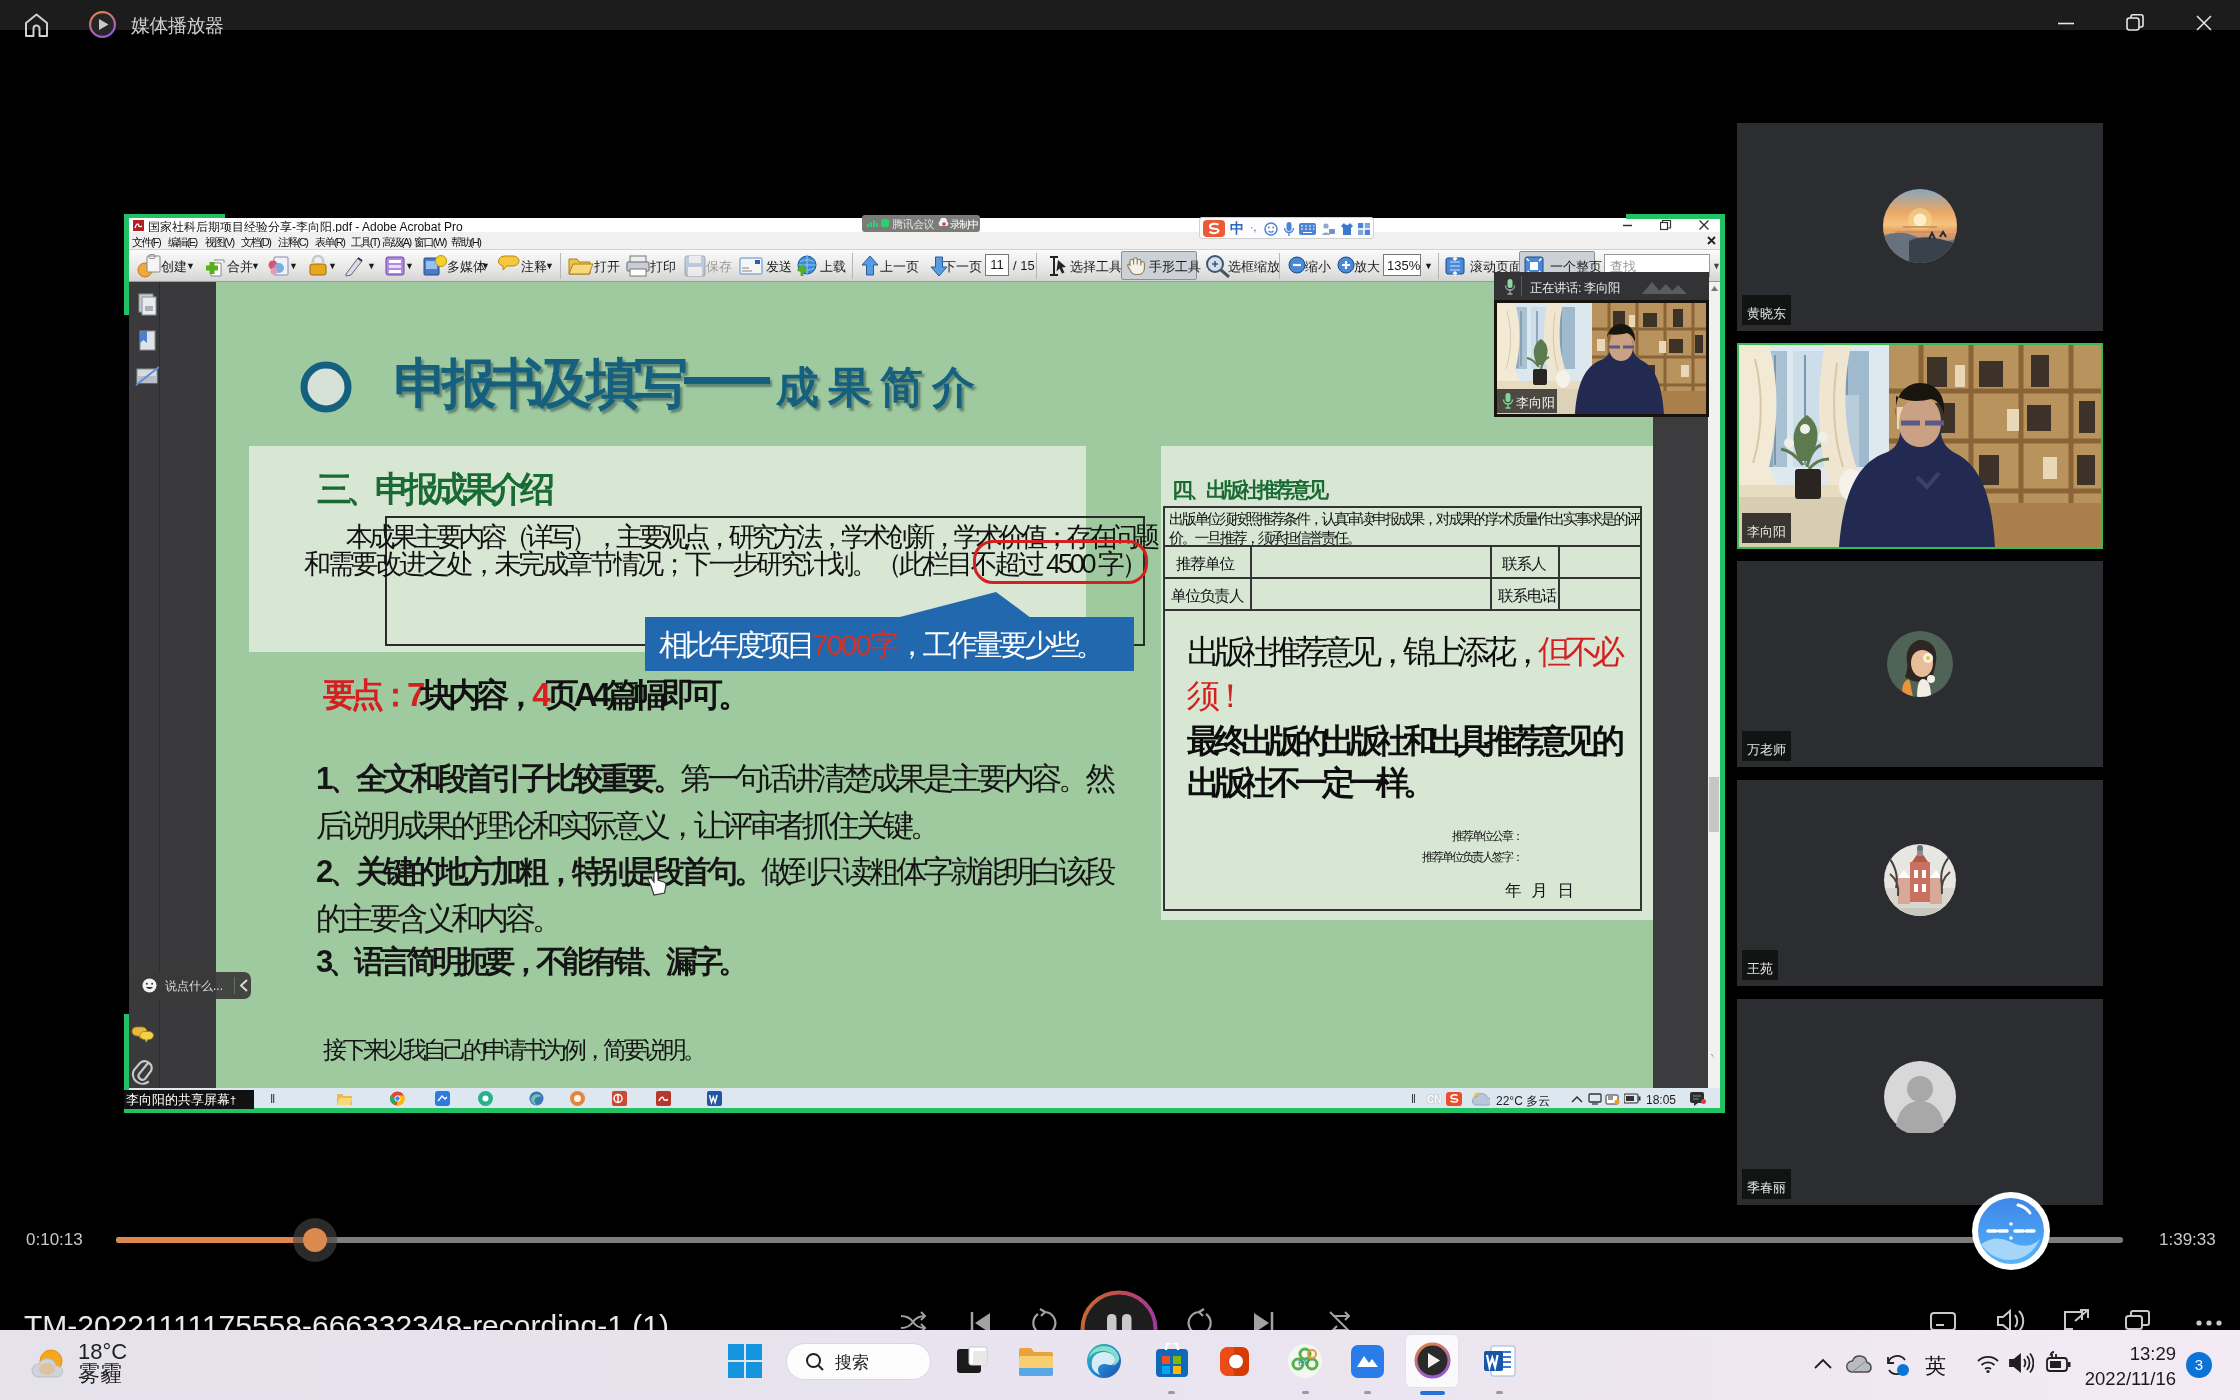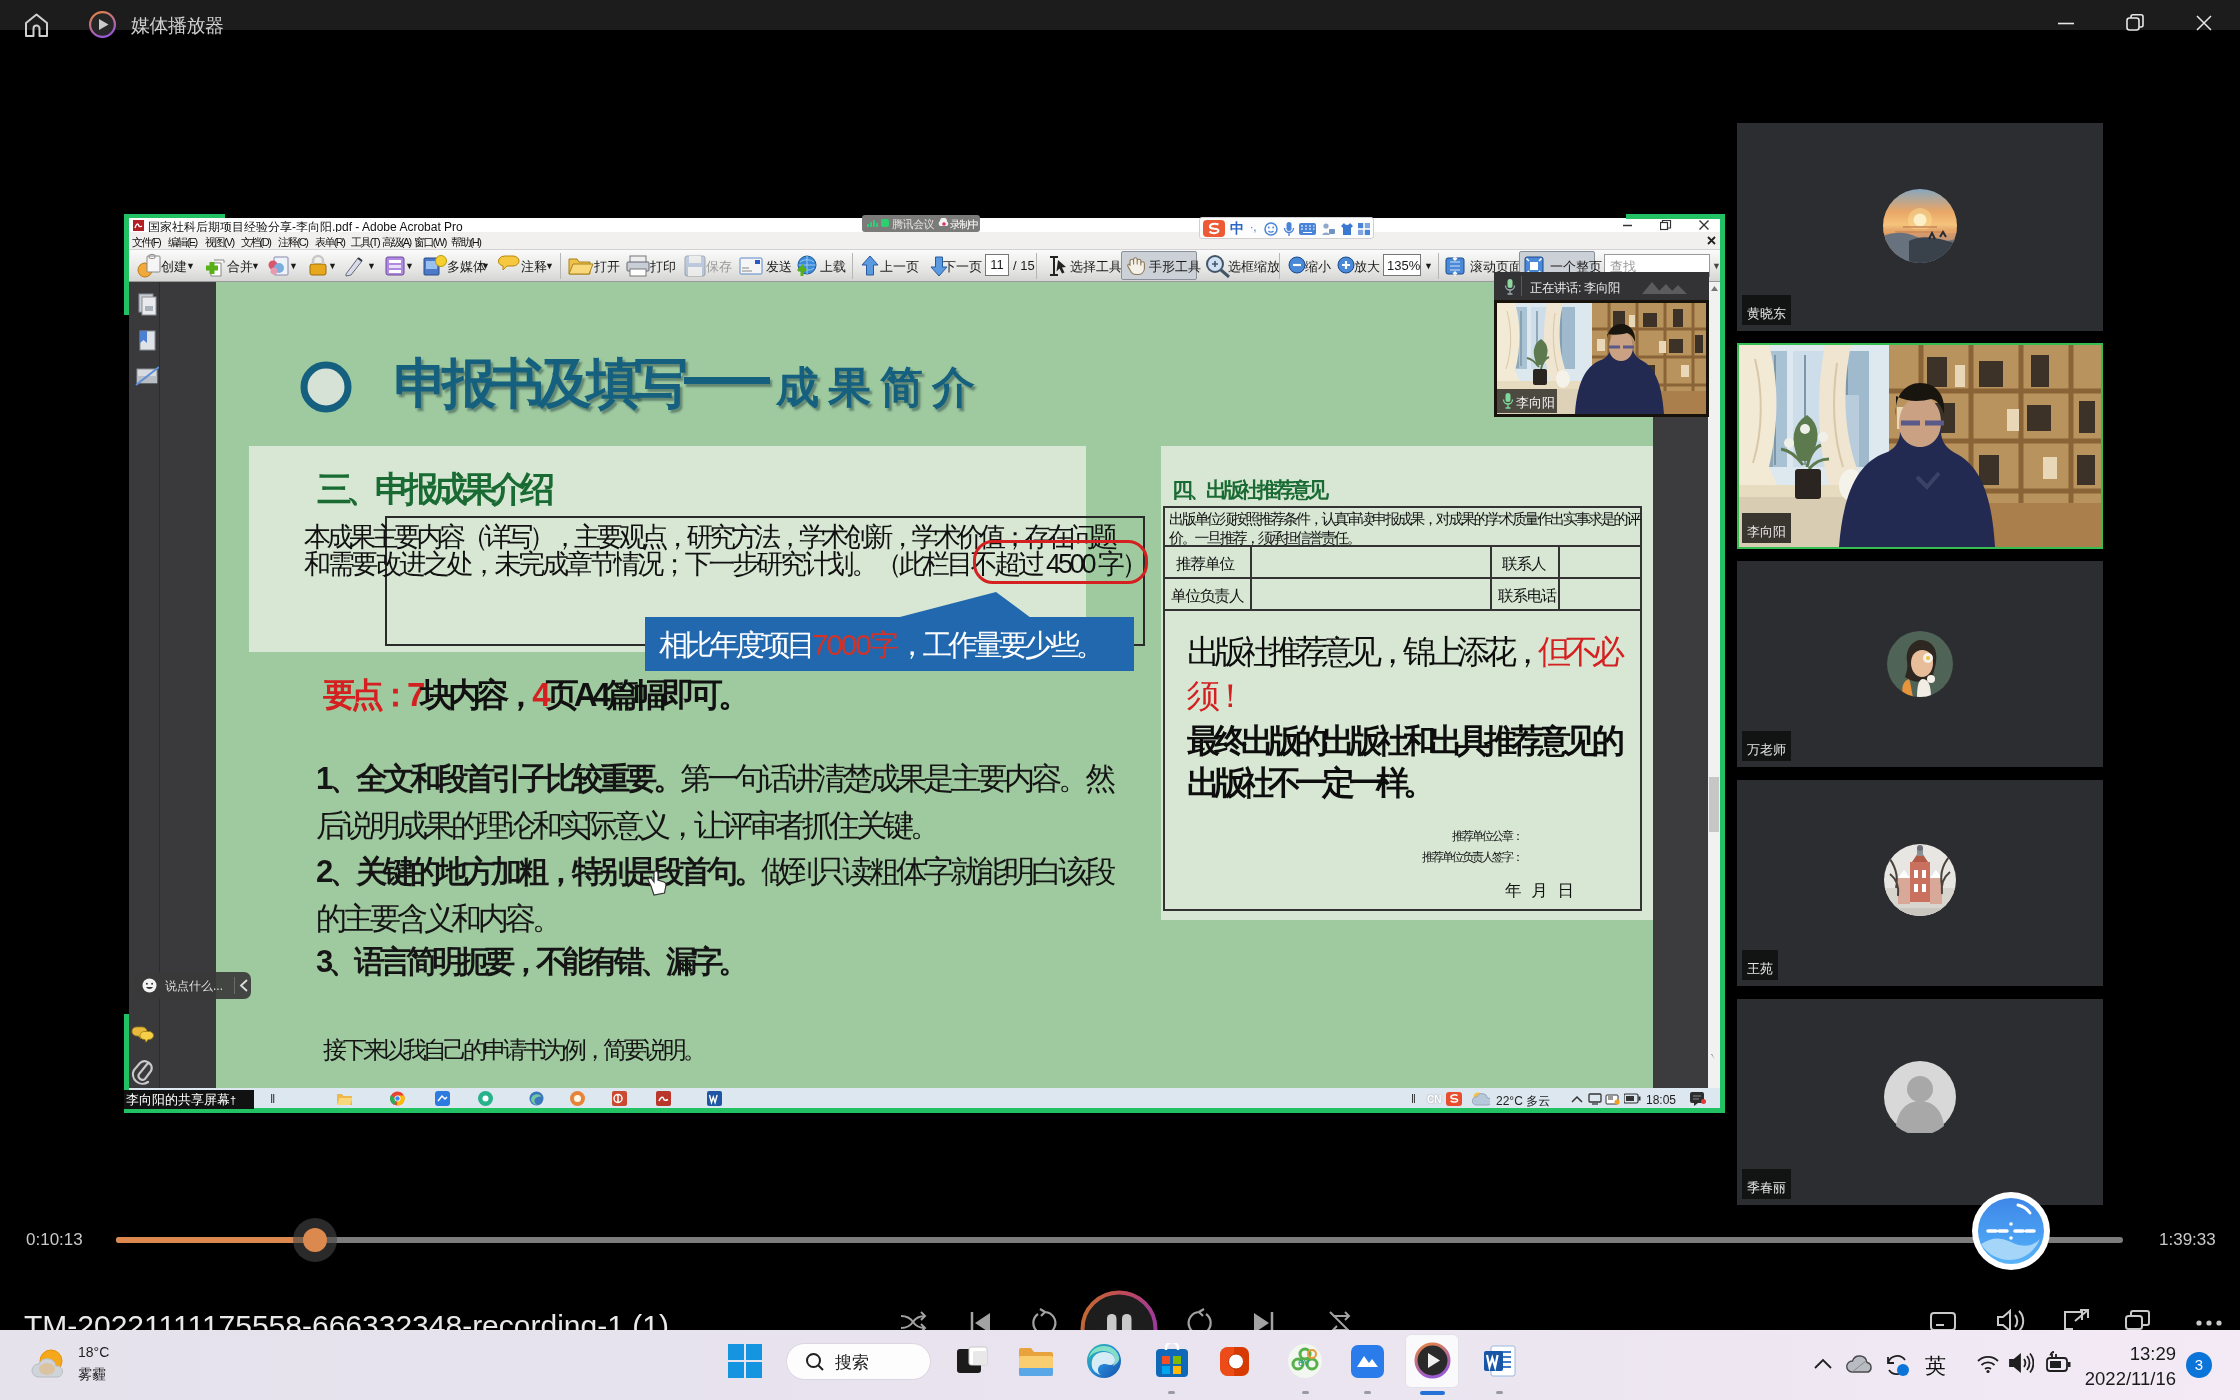--- a/index.html
+++ b/index.html
@@ -29,21 +29,21 @@
 
 #ptime1{position:absolute;left:26px;top:1230px;color:#c9c9c9;font-size:17px}
 #ptime2{position:absolute;left:2159px;top:1230px;color:#c9c9c9;font-size:17px}
 #pbar{position:absolute;left:116px;top:1237px;width:2007px;height:6px;border-radius:3px;background:#7d7d7d}
 #pfill{position:absolute;left:0;top:0;width:190px;height:6px;border-radius:3px;background:#dc8950}
 #pthumbh{position:absolute;left:177px;top:-19px;width:44px;height:44px;border-radius:50%;background:rgba(70,70,70,.6)}
 #pthumb{position:absolute;left:187px;top:-9px;width:24px;height:24px;border-radius:50%;background:#dc8950}
 #fname{position:absolute;left:24px;top:1309px;color:#e9e9e9;font-size:30px}
 
 #wtask{position:absolute;left:0;top:1330px;width:2240px;height:70px;background:linear-gradient(90deg,#e5e2ec,#e9e4ef 55%,#f3eaf5)}
-#weather{position:absolute;left:78px;top:1341px;color:#1e1e1e;font-size:14px;line-height:22px}
+#weather{position:absolute;left:78px;top:1341px;color:#1e1e1e;font-size:22px;line-height:22px}
 #clock{position:absolute;right:64px;top:1341px;color:#1a1a1a;font-size:18.5px;text-align:right;line-height:25px}
 </style></head>
 <body>
 <div id="stage">
 
   <div id="topbar"></div>
   <svg class="abs" style="left:24px;top:12px" width="25" height="26" viewBox="0 0 25 26">
     <path d="M2 11 L12.5 2.5 L23 11 L23 24 L15.5 24 L15.5 16.5 a3 3 0 0 0 -6 0 L9.5 24 L2 24 Z" fill="none" stroke="#cfcfcf" stroke-width="2" stroke-linejoin="round"></path>
   </svg>
   <svg class="abs" style="left:89px;top:11px" width="27" height="27" viewBox="0 0 27 27">
@@ -260,21 +260,21 @@
       </div>
       <div id="adoc">
         <svg class="abs" style="left:83px;top:78px" width="54" height="54">
             <circle cx="27" cy="27" r="22" fill="#d6e2d6" stroke="#15607e" stroke-width="7"></circle>
           </svg>
         <div class="abs" style="left:178px;top:66px;color:#15607e;font-weight:bold;font-size:54px;letter-spacing:-6px;white-space:nowrap;text-shadow:2.5px 3px 2px rgba(40,70,70,.5)">申报书及填写<span style="display:inline-block;width:86px;height:7px;background:#15607e;vertical-align:18px;margin:0 6px 0 2px;box-shadow:2px 3px 2px rgba(40,70,70,.5)"></span><span style="font-size:43px;letter-spacing:9px">成果简介</span></div>
         <div class="abs" style="left:33px;top:164px;width:837px;height:206px;background:#d7e7d3"></div>
         <div class="abs" style="left:945px;top:164px;width:492px;height:474px;background:#d7e7d3"></div>
         <div class="abs" style="left:101px;top:184px;color:#1a6b33;font-weight:bold;font-size:35px;letter-spacing:-6px;white-space:nowrap">三、申报成果介绍</div>
         <div class="abs" style="left:169px;top:234px;width:760px;height:130px;border:2px solid #2a2a2a"></div>
-        <div class="abs" style="left:88px;top:242px;color:#111;font-size:27px;letter-spacing:-4.5px;line-height:27px;white-space:nowrap"><span style="">本成果主要内容（详写），主要观点，研究方法，学术创新，学术价值；存在问题</span><br><span style="letter-spacing:-3.2px">和需要改进之处，未完成章节情况；下一步研究计划。（此栏目不超过 4500 字）</span></div>
+        <div class="abs" style="left:88px;top:242px;color:#111;font-size:27px;letter-spacing:-4.5px;line-height:27px;white-space:nowrap"><span style="margin-left:42px">本成果主要内容（详写），主要观点，研究方法，学术创新，学术价值；存在问题</span><br><span style="letter-spacing:-3.2px">和需要改进之处，未完成章节情况；下一步研究计划。（此栏目不超过 4500 字）</span></div>
         <div class="abs" style="left:757px;top:258px;width:175px;height:44px;border:3.5px solid #d42020;border-radius:20px"></div>
         <svg class="abs" style="left:660px;top:310px" width="180" height="26">
             <polygon points="20,26 120,0 155,26" fill="#2268ae"></polygon>
           </svg>
         <div class="abs" style="left:429px;top:335px;width:489px;height:54px;background:#2268ae;color:#fff;font-size:29.5px;letter-spacing:-4px;white-space:nowrap;padding:9px 0 0 14px">相比年度项目<span style="color:#d43226;letter-spacing:-2px">7000字</span>，工作量要少些。</div>
         <div class="abs" style="left:107px;top:391px;font-size:33px;letter-spacing:-5px;white-space:nowrap;color:#111;font-weight:bold"><span style="color:#d42020">要点：7</span>块内容，<span style="color:#d42020">4</span>页A4篇幅即可。</div>
         <div class="abs" style="left:100px;top:474px;color:#151515;font-size:31px;letter-spacing:-4px;line-height:46.5px;white-space:nowrap"><b>1、全文和段首引子比较重要。</b>第一句话讲清楚成果是主要内容。然<br>后说明成果的理论和实际意义，让评审者抓住关键。</div>
         <div class="abs" style="left:100px;top:567px;color:#151515;font-size:31px;letter-spacing:-4px;line-height:46.5px;white-space:nowrap"><b>2、关键的地方加粗，特别是段首句。</b>做到只读粗体字就能明白该段<br>的主要含义和内容。</div>
         <div class="abs" style="left:100px;top:659px;color:#151515;font-size:31px;letter-spacing:-5px;white-space:nowrap"><b>3、语言简明扼要，不能有错、漏字。</b></div>
         <div class="abs" style="left:107px;top:752px;color:#151515;font-size:24px;letter-spacing:-4px;white-space:nowrap">接下来以我自己的申请书为例，简要说明。</div>

